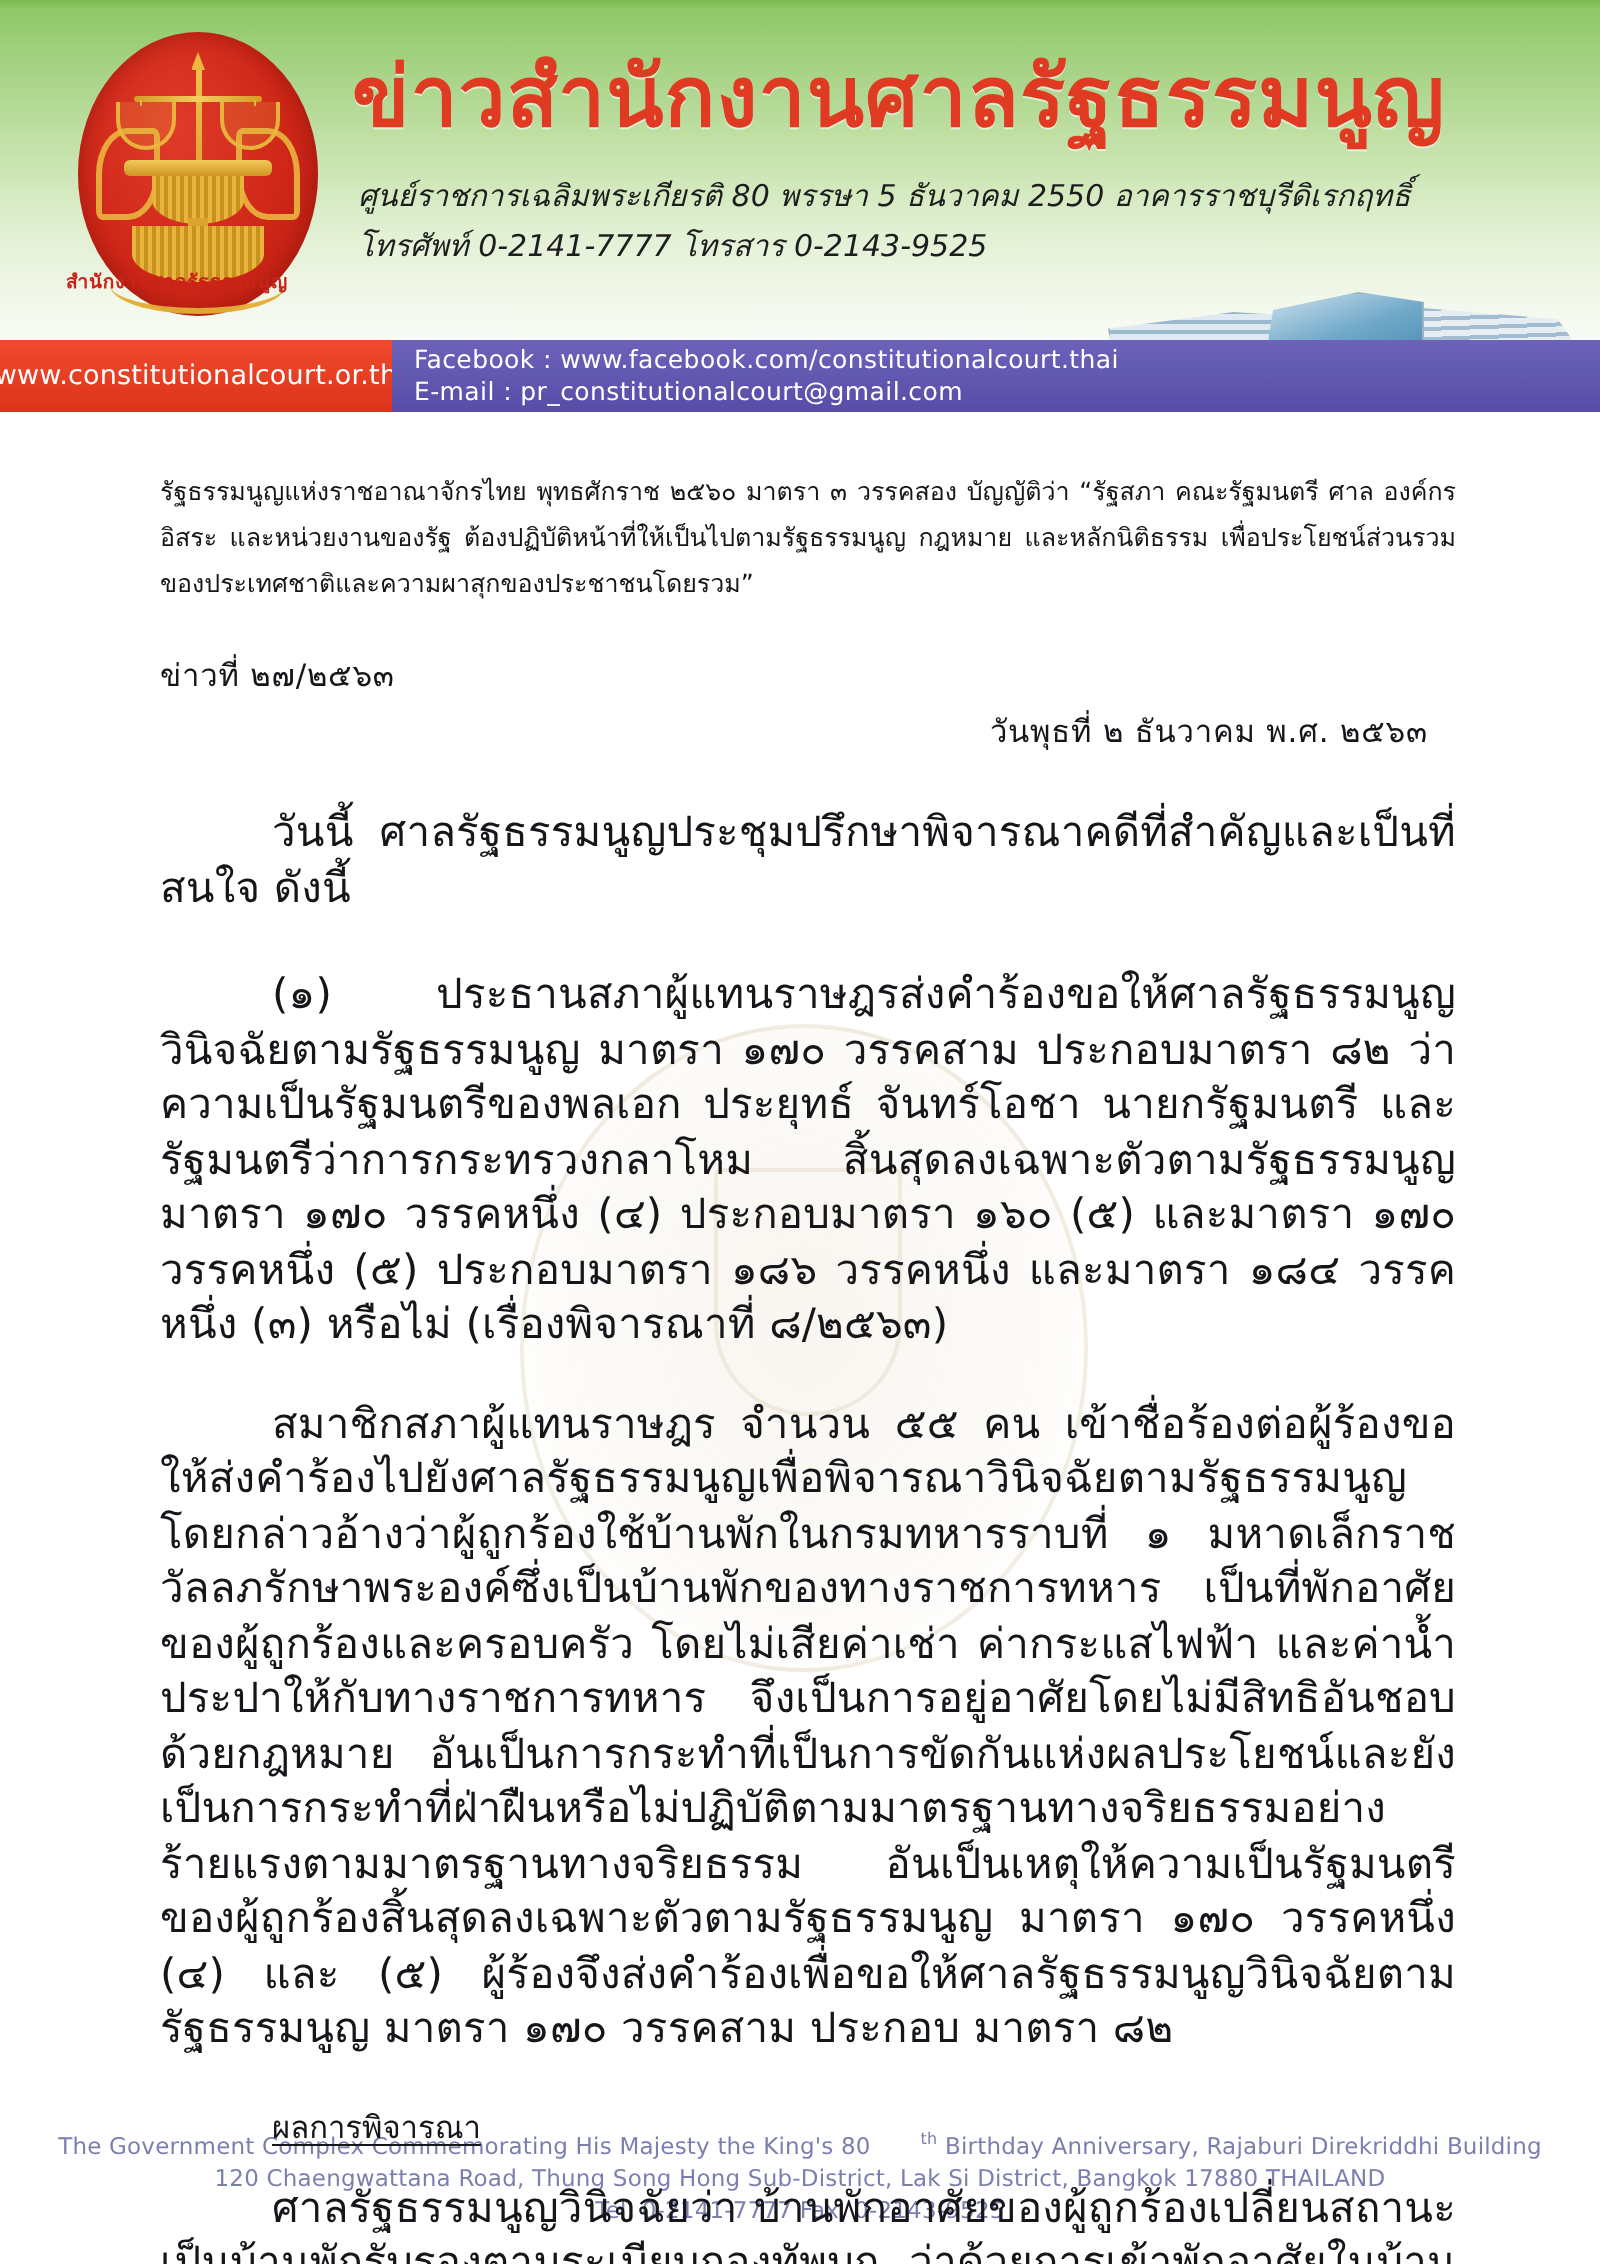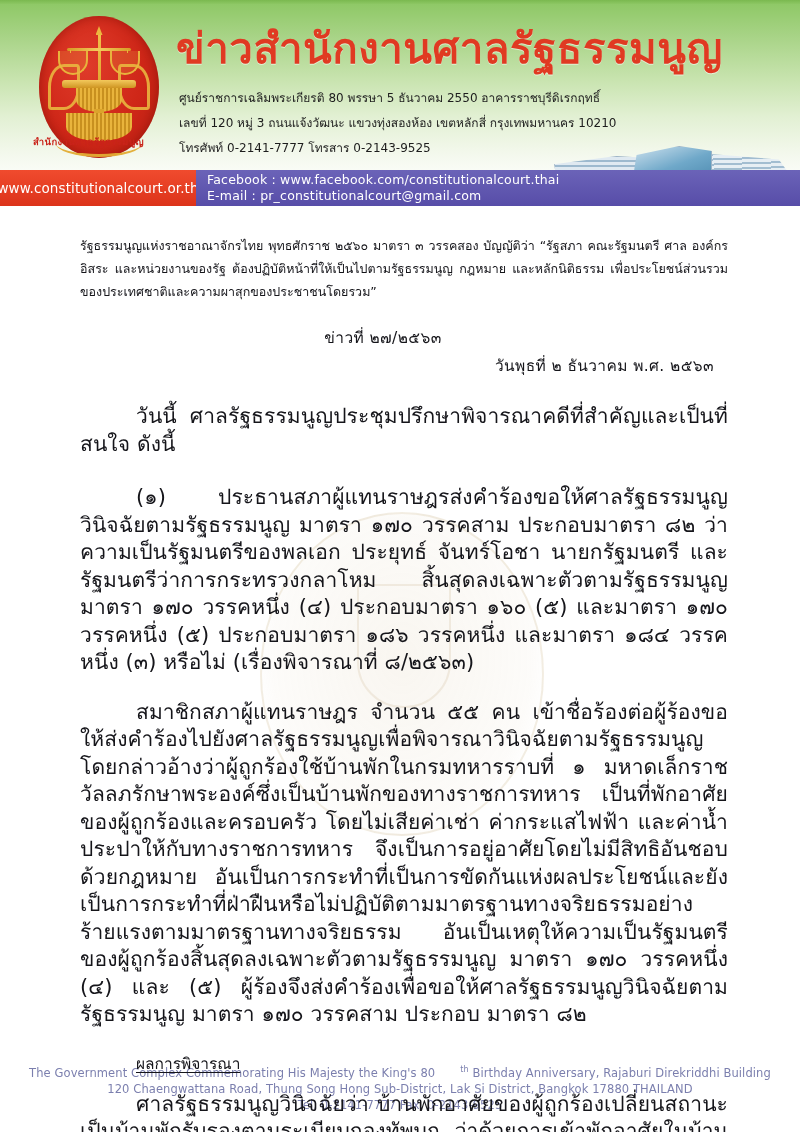--- a/index.html
+++ b/index.html
@@ -163,24 +163,25 @@
     text-shadow: 0 1px 0 rgba(255,255,255,.55);
     text-align: right;
   }
   .masthead-lines {
     position: absolute;
     left: 179px;
     top: 86px;
     width: 560px;
   }
   .masthead-lines .ml {
-    font-size: 12px;
+    font-size: 15px;
     line-height: 25px;
     color: #1d1d1d;
     white-space: nowrap;
+    font-style: italic;
   }
 
   
   .building {
     position: absolute;
     right: 6px;
     top: 138px;
     width: 246px;
     height: 62px;
   }
@@ -294,21 +295,21 @@
   .quote-block p {
     margin: 0;
     font-size: 12.5px;
     line-height: 23px;
     color: #15151a;
     text-align: justify;
     text-justify: inter-word;
   }
   .newsno {
     margin-top: 22px;
-    text-align: center;
+    text-align: left;
     font-size: 15.5px;
     line-height: 26px;
     color: #15151a;
     padding-right: 42px;
     letter-spacing: .4px;
   }
   .newsdate {
     text-align: right;
     font-size: 15.5px;
     line-height: 30px;
@@ -388,21 +389,20 @@
       <div class="bowl bowl-2"></div>
       <div class="wreath"></div>
     </div>
     <div class="emblem-ring-text">สำนักงานศาลรัฐธรรมนูญ</div>
   </div>
 
   <div class="masthead-title">ข่าวสำนักงานศาลรัฐธรรมนูญ</div>
 
   <div class="masthead-lines">
     <div class="ml">ศูนย์ราชการเฉลิมพระเกียรติ 80 พรรษา 5 ธันวาคม 2550 อาคารราชบุรีดิเรกฤทธิ์</div>
-    <div class="ml">เลขที่ 120 หมู่ 3 ถนนแจ้งวัฒนะ แขวงทุ่งสองห้อง เขตหลักสี่ กรุงเทพมหานคร 10210</div>
     <div class="ml">โทรศัพท์ 0-2141-7777  โทรสาร 0-2143-9525</div>
   </div>
 
   <div class="building">
     <div class="bld bld-base"></div>
     <div class="bld bld-left"></div>
     <div class="bld bld-right"></div>
     <div class="bld bld-mid"></div>
     <div class="tree t1"></div>
     <div class="tree t2"></div>

